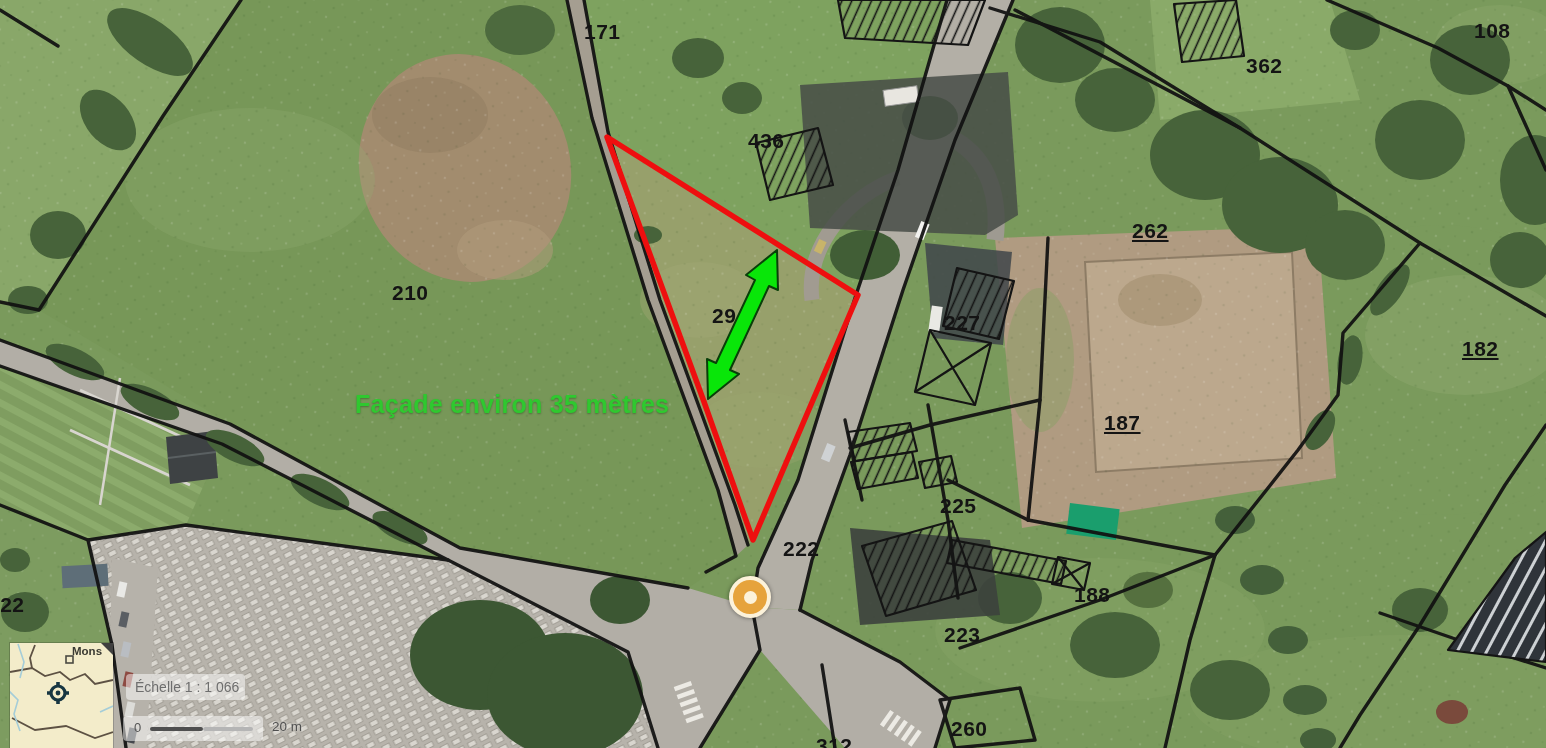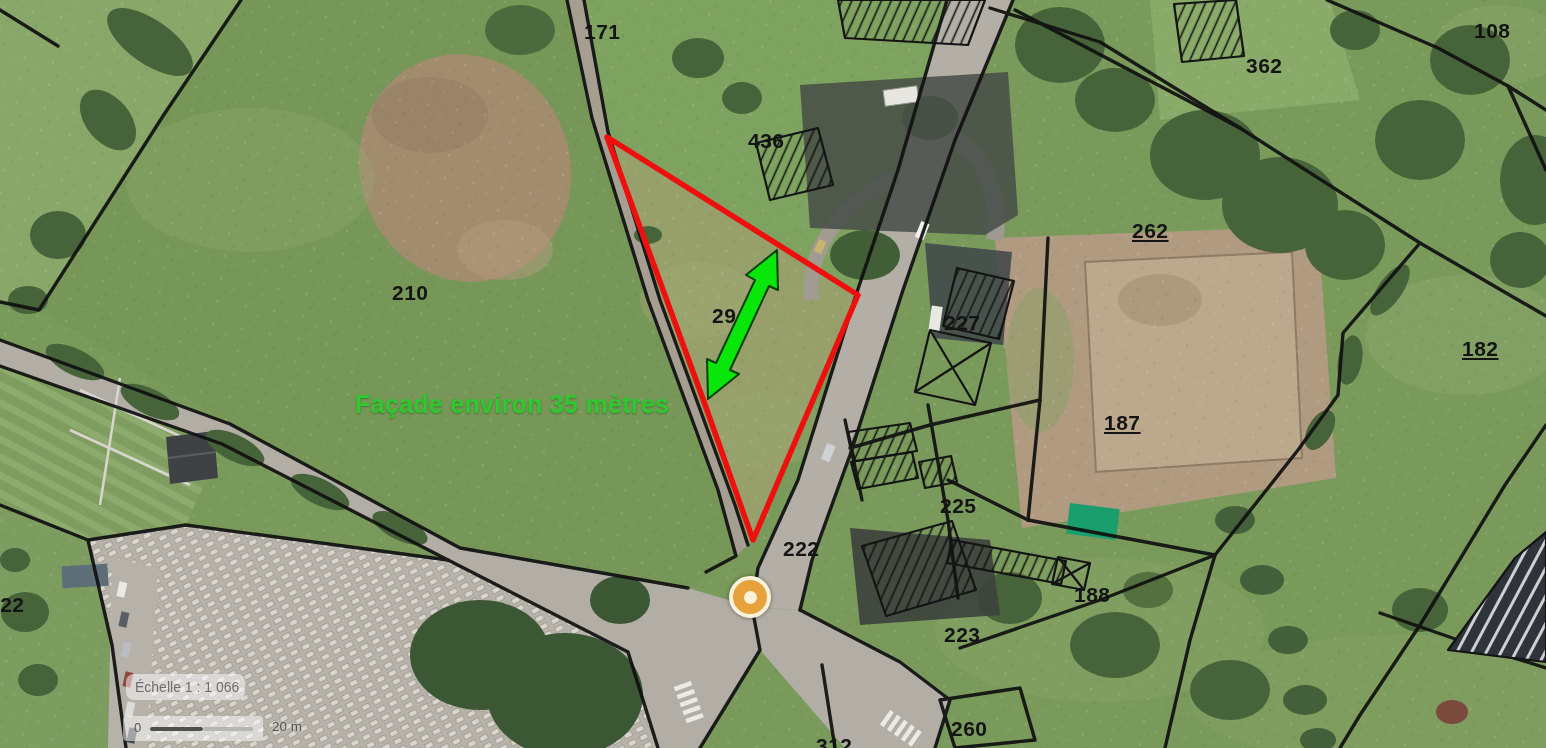--- a/index.html
+++ b/index.html
@@ -34,21 +34,21 @@
   }
   #overview-collapse{
     position:absolute;right:0;top:0;width:0;height:0;
     border-left:12px solid transparent;border-top:12px solid #3f3f3f;
   }
   .ctl-box{
     position:absolute;background:rgba(255,255,255,.5);border-radius:4px;
     color:#6e6e6e;overflow:hidden;
   }
   #scale-text-box{left:126px;top:674px;width:110px;height:26px;
-    font:400 14px "Liberation Sans",sans-serif;line-height:26px;padding-left:9px;white-space:nowrap;border-radius:8px;}
+    font:400 14px "Liberation Sans",sans-serif;line-height:26px;padding-left:9px;white-space:nowrap;}
   #scalebar-box{left:123px;top:716px;width:140px;height:25px;}
   #scalebar-box .zero{
     position:absolute;left:11px;top:4px;font:400 13px "Liberation Sans",sans-serif;color:#555;}
   #scalebar-dark{position:absolute;left:27px;top:11px;width:53px;height:4px;background:#4f4f4f;border-radius:2px;}
   #scalebar-light{position:absolute;left:80px;top:11px;width:50px;height:4px;background:#b5b5b5;border-radius:2px;}
   #scalebar-max{
     position:absolute;left:272px;top:719px;font:400 13.5px "Liberation Sans",sans-serif;
     color:#4f4f4f;text-shadow:0 0 3px rgba(255,255,255,.9);}
 </style>
 </head>
@@ -297,20 +297,38 @@
   <div class="plabel" style="left:951px;top:717px;">260</div>
   <div class="plabel" style="left:816px;top:734px;">312</div>
   <div class="plabel" style="left:-12px;top:593px;">322</div>
 
   <div id="facade-label" style="color: rgb(47, 200, 47); text-align: center;">Façade environ 35 mètres</div>
 
   <div id="poi-marker" style="background-color: rgb(230, 163, 60); border-color: rgb(252, 242, 218);">
     <div class="dot" style="background-color: rgb(252, 242, 218);"></div>
   </div>
 
+  <div id="overview-map">
+    <svg width="103" height="105" viewBox="0 0 103 105">
+      <path d="M0,29 L22,25 L35,33 L50,29 L60,37 L75,31 L85,41 L103,37" stroke="#5d5143" stroke-width="1.8" fill="none"></path>
+      <path d="M25,2 L20,15 L22,25" stroke="#5d5143" stroke-width="1.8" fill="none"></path>
+      <path d="M2,75 L25,87 L56,83 L85,95 L103,89" stroke="#5d5143" stroke-width="1.8" fill="none"></path>
+      <path d="M8,1 L14,19 L10,35" stroke="#a5cdd8" stroke-width="1.6" fill="none"></path>
+      <path d="M-2,47 L8,57 L4,71 L10,88" stroke="#a5cdd8" stroke-width="1.6" fill="none"></path>
+      <path d="M90,69 L103,63" stroke="#a5cdd8" stroke-width="1.6" fill="none"></path>
+      <rect x="56" y="13" width="7" height="7" fill="none" stroke="#4a4a42" stroke-width="1.6"></rect>
+      <g stroke="#173642" fill="none">
+        <circle cx="48" cy="50" r="7" stroke-width="3.2"></circle>
+        <path d="M48,39 L48,43 M48,57 L48,61 M37,50 L41,50 M55,50 L59,50" stroke-width="3.6"></path>
+        <circle cx="48" cy="50" r="2.4" fill="#173642" stroke="none"></circle>
+      </g>
+    </svg>
+    <span class="place">Mons</span>
+    <div id="overview-collapse"></div>
+  </div>
 
   <div id="scale-text-box" class="ctl-box">Échelle 1 : 1 066</div>
 
   <div id="scalebar-box" class="ctl-box">
     <span class="zero">0</span>
     <div id="scalebar-dark"></div>
     <div id="scalebar-light"></div>
   </div>
   <span id="scalebar-max">20 m</span>
 

